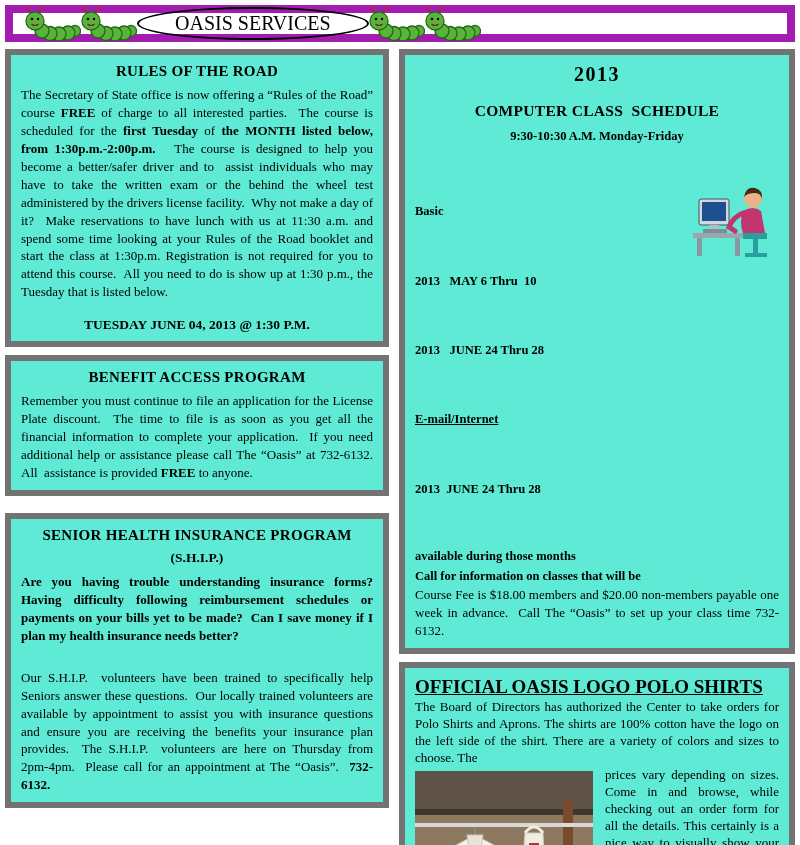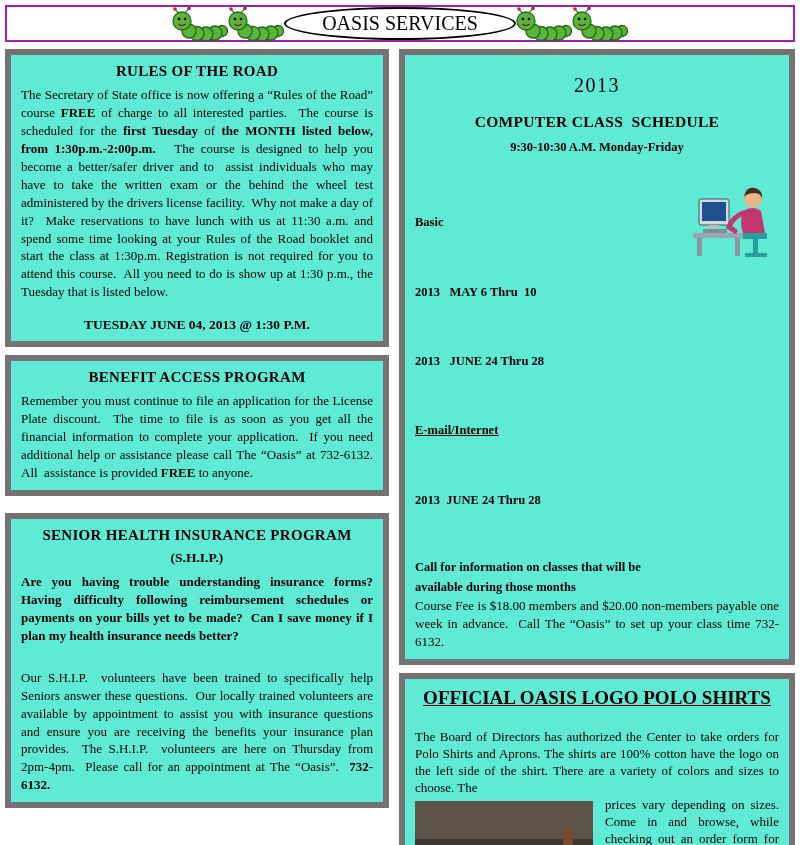--- a/index.html
+++ b/index.html
@@ -1,48 +1,48 @@
 <!DOCTYPE html>
 <html><head>
 <meta charset="utf-8">
 <style>
   *{margin:0;padding:0;box-sizing:border-box}
   html,body{width:800px;height:845px}
   body{background:#fff;font-family:"Liberation Serif","DejaVu Serif",serif;color:#000;overflow:hidden}
   .page{padding:5px 5px 0}
-  .masthead{height:37px;border:2px solid #a21caf;display:flex;align-items:center;justify-content:center;padding:0 12px;background:#fff}
+  .masthead{height:37px;border:8px solid #a21caf;display:flex;align-items:center;justify-content:flex-start;padding:0 12px;background:#fff}
   .oval{border:2px solid #000;border-radius:50%;padding:3px 36px;font-size:20px;white-space:nowrap}
   .cat{display:inline-block;line-height:0}
   .cols{display:flex;gap:10px;margin-top:7px;align-items:flex-start}
   .left{width:384px}
   .right{width:396px}
   .box{border:6px solid #737373;padding:6px 10px 8px;background:#5eead4}
   .sec-title{font-size:15px;font-weight:bold;text-align:center;margin:2px 0 6px;letter-spacing:.3px}
   .body-text{font-size:13px;line-height:1.38;text-align:justify;white-space:pre-wrap}
   .b{font-weight:bold}
   .u{text-decoration:underline}
   #rules{min-height:289}
   .session{font-weight:bold;text-align:center;font-size:13.5px;margin-top:16px}
   #benefit{margin-top:8px;min-height:126}
   #ship{margin-top:17px;min-height:226}
   .ship-sub{font-size:13.5px;font-weight:bold;text-align:center;margin:0 0 7px}
   .bold-par{font-weight:bold;margin-bottom:24px}
   #trivia{margin-top:37px;min-height:90;padding-bottom:10px}
   .trivia-title{font-size:13px;font-weight:bold;text-align:center;margin:4px 0 11px}
   .trivia-q{font-size:14.5px;font-weight:bold;text-align:center;margin:0 34px 10px;line-height:1.35}
   #computer{min-height:289;position:relative}
-  .year{font-size:20px;font-weight:normal;text-align:center;letter-spacing:1.5px;margin-top:13px}
+  .year{font-size:20px;font-weight:bold;text-align:center;letter-spacing:1.5px;margin-top:2px}
   .cc-title{font-size:15.5px;font-weight:bold;text-align:center;margin-top:16px;white-space:pre-wrap;letter-spacing:.3px}
   .cc-time{font-size:12.5px;font-weight:bold;text-align:center;margin-top:9px}
   .cc-lines{font-size:12.5px;font-weight:bold;margin-top:10px;line-height:1.85;white-space:pre-wrap}
   .cc-note{font-size:12.5px;font-weight:bold;line-height:1.55;white-space:pre-wrap}
   .cc-fee{}
   .clipart{position:absolute;top:126px;right:10px;line-height:0}
   #polo{margin-top:8px;min-height:368}
-  .polo-title{font-size:19px;font-weight:bold;text-decoration:underline;text-align:center;margin:2px 0 19px;white-space:nowrap}
+  .polo-title{font-size:19px;font-weight:bold;text-decoration:underline;text-align:left;margin:2px 0 0;white-space:nowrap}
   .polo-par{font-size:13px;line-height:1.31;text-align:justify}
   .polo-rest{overflow:hidden}
   .polo-photo{float:left;width:178px;height:198px;margin:5px 12px 2px 0;line-height:0}
 </style>
 </head>
 <body>
 
 <div class="page">
 
   <header class="masthead">
@@ -161,22 +161,22 @@
         <div class="year">2013</div>
         <h2 class="cc-title">COMPUTER CLASS  SCHEDULE</h2>
         <div class="cc-time">9:30-10:30 A.M. Monday-Friday</div>
         <div class="cc-lines">
           <div>Basic</div>
           <div>2013   MAY 6 Thru  10</div>
           <div>2013   JUNE 24 Thru 28</div>
           <div class="u">E-mail/Internet</div>
           <div>2013  JUNE 24 Thru 28</div>
         </div>
+        <div class="cc-note">available during those months</div>
         <div class="cc-note">Call for information on classes that will be</div>
-        <div class="cc-note">available during those months</div>
         <p class="body-text cc-fee">Course Fee is $18.00 members and $20.00 non-members payable one week in advance.  Call The “Oasis” to set up your class time 732-6132.</p>
         <span class="clipart">
           <svg width="88" height="78" viewBox="0 0 88 78">
             <rect x="2" y="52" width="56" height="5" fill="#9aa7b0"></rect>
             <rect x="6" y="57" width="5" height="18" fill="#8a97a0"></rect>
             <rect x="44" y="57" width="5" height="18" fill="#8a97a0"></rect>
             <rect x="8" y="18" width="30" height="26" rx="2" fill="#cfd8dc" stroke="#45555f"></rect>
             <rect x="11" y="21" width="24" height="19" fill="#1e4f8f"></rect>
             <rect x="18" y="44" width="10" height="5" fill="#b0bec5"></rect>
             <rect x="12" y="48" width="24" height="4" fill="#78909c"></rect>

